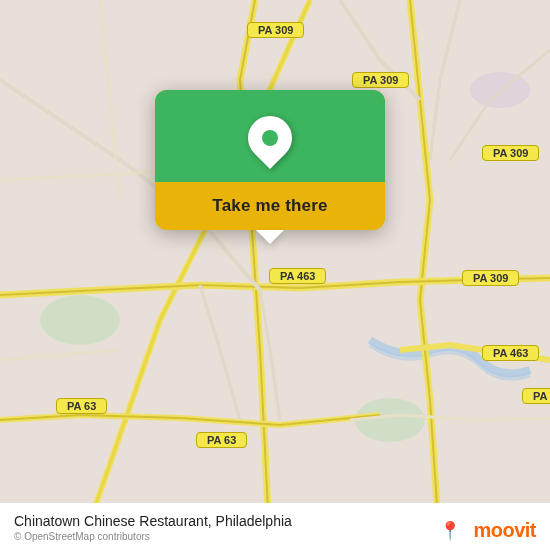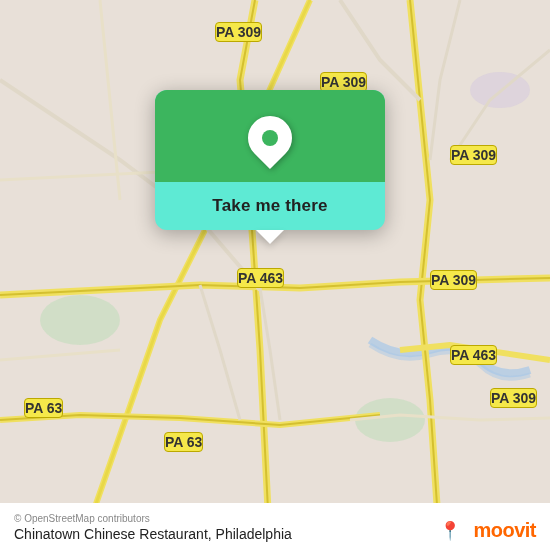--- a/index.html
+++ b/index.html
@@ -34,21 +34,21 @@
       width: 100%;
       height: 100%;
     }
 
     
     #popup-card {
       position: absolute;
       top: 90px;
       left: 155px;
       width: 230px;
-      background: #5eead4;
+      background: #eab308;
       border-radius: 12px;
       box-shadow: 0 4px 20px rgba(0,0,0,0.3);
       overflow: visible;
       z-index: 10;
       display: flex;
       flex-direction: column;
       align-items: center;
       justify-content: space-between;
     }
 
@@ -174,25 +174,26 @@
     .moovit-pin {
       font-size: 18px;
     }
 
     
     .road-badge {
       position: absolute;
       background: #f5e84a;
       border: 1.5px solid #bba800;
       border-radius: 4px;
-      font-size: 14px;
+      font-size: 11px;
       font-weight: 700;
       color: #333;
-      padding: 1px 0;
+      padding: 1px 10px;
       white-space: nowrap;
+      margin-left: 32px;
     }
   </style>
 </head>
 <body>
 
 <div id="map-container">
   <div class="map-bg"></div>
 
   <svg class="roads-svg" viewBox="0 0 550 550">
 
@@ -252,21 +253,21 @@
           <div class="pin-inner"></div>
         </div>
       </div>
     </div>
     <div id="popup-bottom">
       <button id="take-me-there-btn">Take me there</button>
     </div>
   </div>
 
   <div id="bottom-bar">
+    <span id="location-name">Chinatown Chinese Restaurant, Philadelphia</span>
     <span id="attribution">© OpenStreetMap contributors</span>
-    <span id="location-name">Chinatown Chinese Restaurant, Philadelphia</span>
   </div>
 
   <div id="moovit-logo">
     <span class="moovit-pin">📍</span>
     <span class="moovit-text">moovit</span>
   </div>
 </div>
 
 </body></html>

